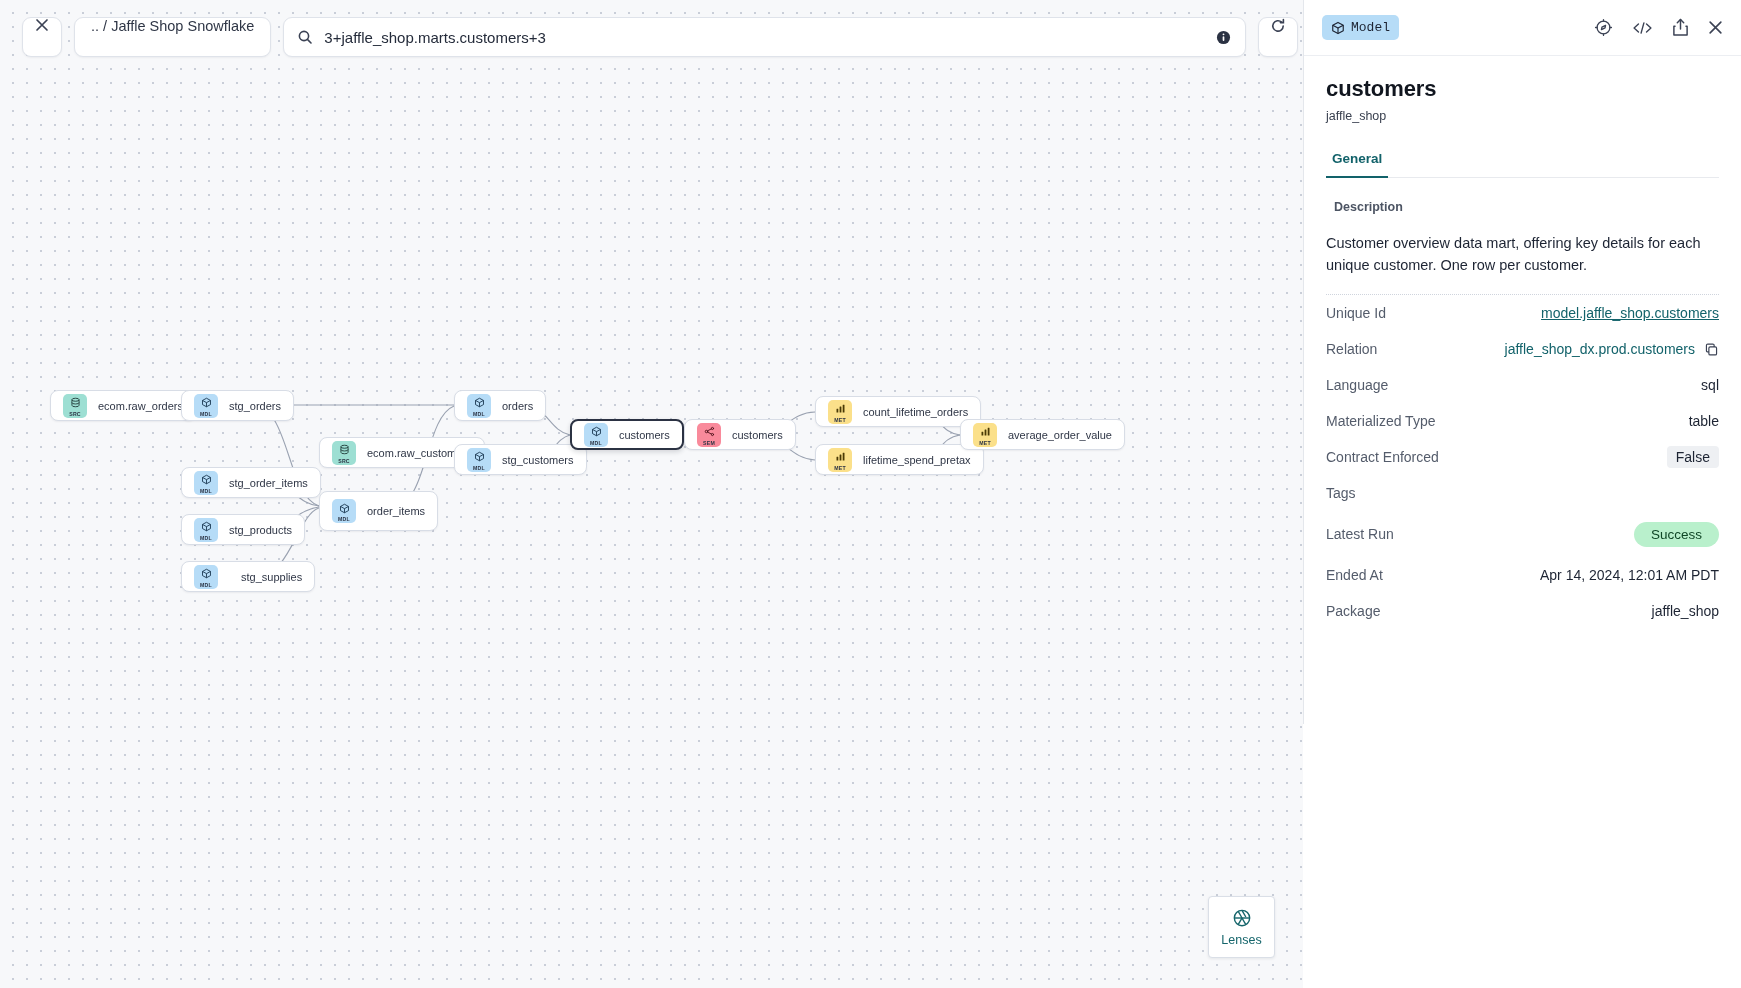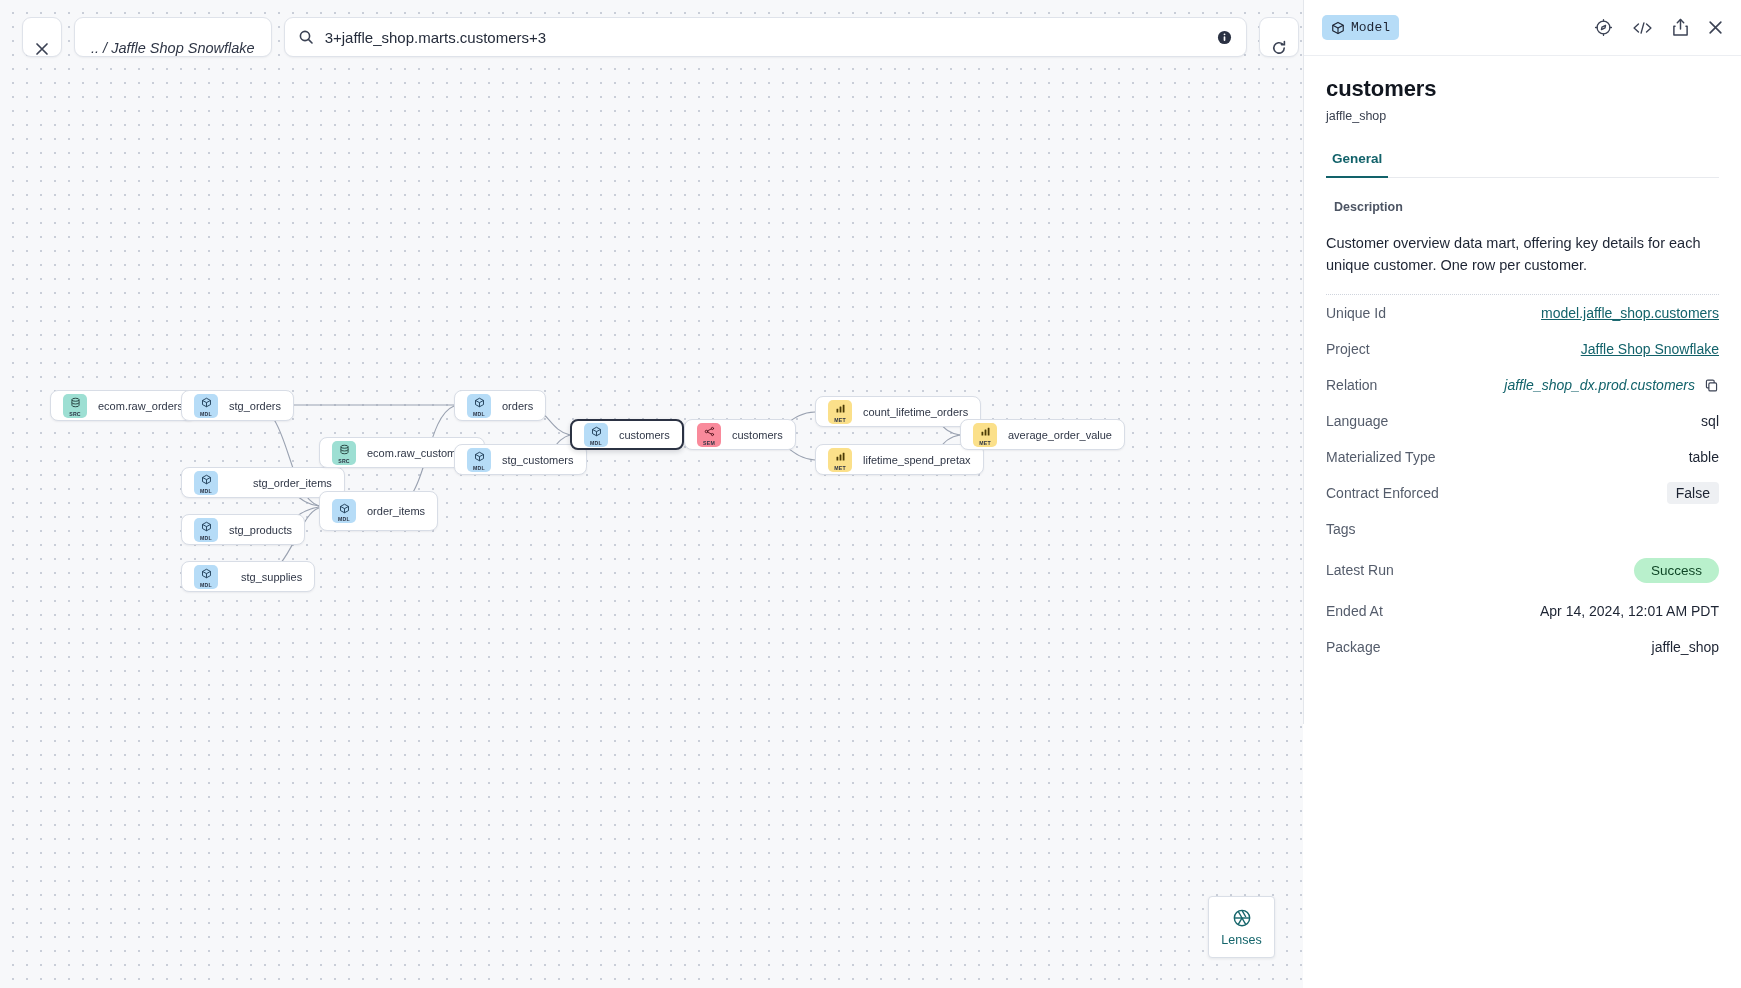--- a/index.html
+++ b/index.html
@@ -26,25 +26,24 @@
   #toolbar {
     position: absolute; top: 17px; left: 22px;
     display: flex; align-items: center; gap: 12px;
     z-index: 5;
   }
   .tb-btn {
     height: 40px; min-width: 40px;
     background: #ffffff;
     border: 1px solid #dfe3ea;
     border-radius: 9px;
-    display: flex; align-items: flex-end; justify-content: center;
+    display: flex; align-items: flex-start; justify-content: center;
     box-shadow: 0 1px 2px rgba(16,24,40,.05);
     color: #3b4254;
     cursor: pointer;
-    font-style: italic;
   }
   #breadcrumb-btn {
     padding: 0 16px;
     font-size: 14.5px; color: #2f3646; white-space: nowrap;
   }
   #search-box {
     height: 40px; width: 963px;
     background: #ffffff;
     border: 1px solid #dfe3ea;
     border-radius: 9px;
@@ -143,21 +142,21 @@
   #description { font-size: 14.5px; color: #1d2433; line-height: 1.53; margin-top: 18px; }
   .dotted-sep { border-top: 1px dotted #cfd4dd; margin-top: 18px; }
 
   .kv {
     display: flex; align-items: center; justify-content: space-between;
     min-height: 36px; padding: 0 0;
   }
   .kv .k { font-size: 14px; color: #545c6b; }
   .kv .v { font-size: 14px; color: #1d2433; text-align: right; display: flex; align-items: center; gap: 9px; }
   .v a { color: #12626a; text-decoration: underline; cursor: pointer; }
-  .v .plain-link { color: #12626a; text-decoration: none; font-style: italic; }
+  .v .plain-link { color: #12626a; text-decoration: none; }
   .chip-gray { background: #eef0f3; border-radius: 4px; padding: 3px 9px; font-size: 14px; color: #1d2433; }
   .pill-green { background: #b9f0cc; border-radius: 999px; padding: 5px 17px; font-size: 13.5px; color: #0f4626; }
   .copy-ico { cursor: pointer; color: #3b4254; display: flex; }
 </style>
 </head>
 <body>
 
 <div id="app">
 
   <div id="canvas">
@@ -210,21 +209,21 @@
           <div class="node-badge b-mdl">
             <span class="bi"><svg width="11" height="11" viewBox="0 0 16 16" fill="none" stroke="#14314a" stroke-width="1.25" stroke-linejoin="round">
                 <path d="M8 1.8 L13.8 5 L13.8 11 L8 14.2 L2.2 11 L2.2 5 Z"></path>
                 <path d="M2.2 5 L8 8.2 L13.8 5"></path>
                 <path d="M8 8.2 L8 14.2"></path>
               </svg></span>
             <span class="bt">MDL</span>
           </div>
           <span class="node-label">stg_orders</span>
         </div>
-        <div class="node" style="left: 181px; top: 467px; height: 31px; gap: 24px;">
+        <div class="node" style="left: 181px; top: 467px; height: 31px;">
           <div class="node-badge b-mdl">
             <span class="bi"><svg width="11" height="11" viewBox="0 0 16 16" fill="none" stroke="#14314a" stroke-width="1.25" stroke-linejoin="round">
                 <path d="M8 1.8 L13.8 5 L13.8 11 L8 14.2 L2.2 11 L2.2 5 Z"></path>
                 <path d="M2.2 5 L8 8.2 L13.8 5"></path>
                 <path d="M8 8.2 L8 14.2"></path>
               </svg></span>
             <span class="bt">MDL</span>
           </div>
           <span class="node-label">stg_order_items</span>
         </div>
@@ -467,26 +466,20 @@
       <div id="description">Customer overview data mart, offering key details for each unique customer. One row per customer.</div>
       <div class="dotted-sep"></div>
 
       <div class="kv">
         <span class="k">Unique Id</span>
         <span class="v">
             <a>model.jaffle_shop.customers</a>
           </span>
       </div>
 
-      <div class="kv">
-        <span class="k">Project</span>
-        <span class="v">
-            <a>Jaffle Shop Snowflake</a>
-          </span>
-      </div>
 
       <div class="kv">
         <span class="k">Relation</span>
         <span class="v">
           <span class="plain-link">jaffle_shop_dx.prod.customers</span>
           <span class="copy-ico">
             <svg width="15" height="15" viewBox="0 0 16 16" fill="none" stroke="#3b4254" stroke-width="1.25">
               <rect x="5.2" y="5.2" width="8.2" height="8.6" rx="1.4"></rect>
               <path d="M10.8 5.2 L10.8 3.6 A1.4 1.4 0 0 0 9.4 2.2 L4 2.2 A1.4 1.4 0 0 0 2.6 3.6 L2.6 9.2 A1.4 1.4 0 0 0 4 10.6 L5.2 10.6"></path>
             </svg>

